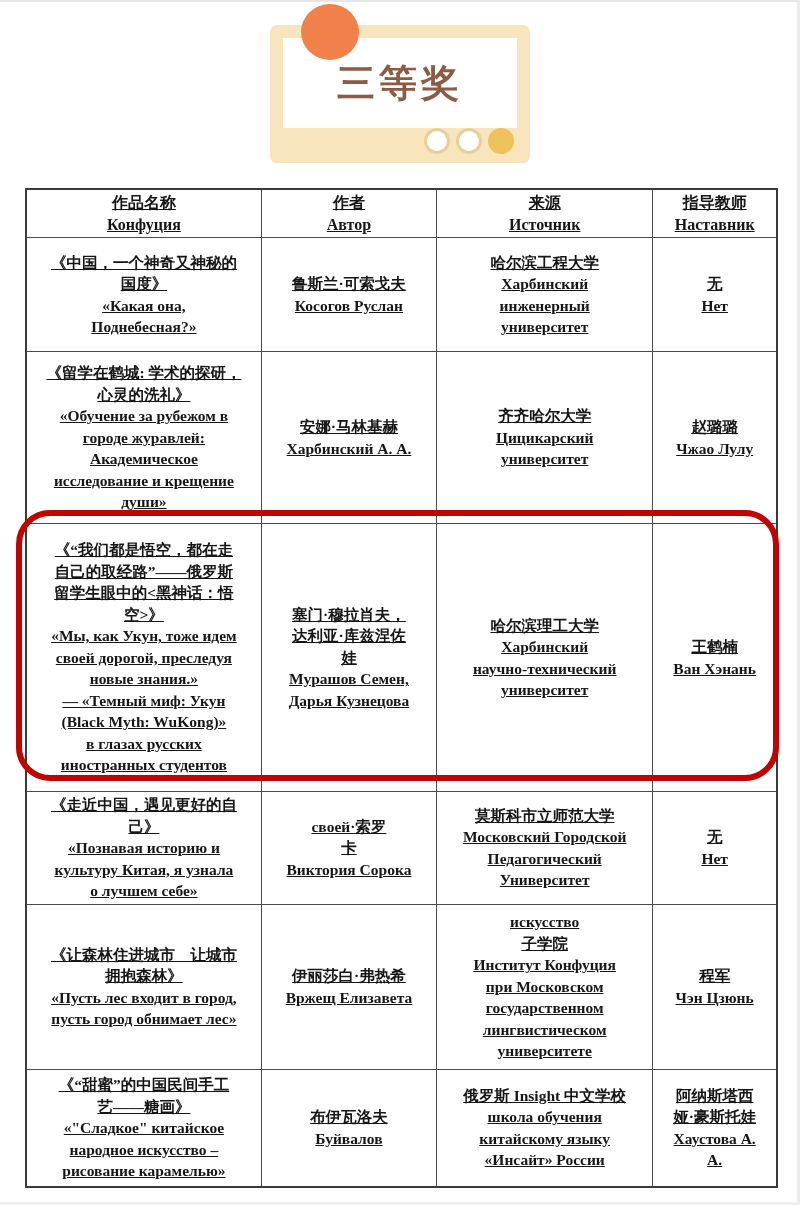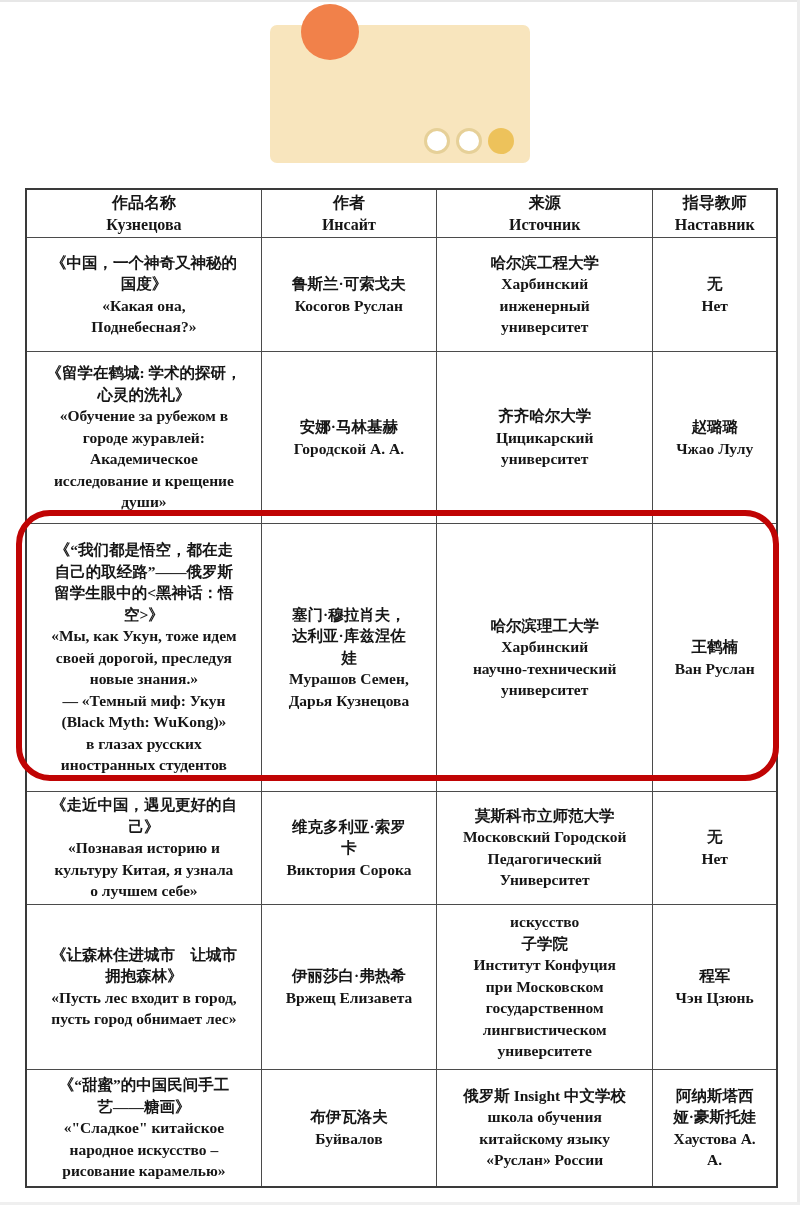--- a/index.html
+++ b/index.html
@@ -22,21 +22,21 @@
             border-radius:50%; background:#f1814a; z-index:3; }
   .banner-dots { position:absolute; right:16px; bottom:9px; display:flex; gap:6px; align-items:center; }
   .dot { width:26px; height:26px; border-radius:50%; }
   .dot.outline { background:#ffffff; border:3px solid #e6d098; }
   .dot.filled  { background:#edc25b; }
 
   
   .awards-table { position:absolute; left:25px; top:188px; width:753px;
             border-collapse:collapse; table-layout:fixed; text-align:center;
             font-weight:bold; color:#161616; font-size:15.5px; line-height:21.5px;
-            border:2px solid #3a3a3a; }
+            border:2px solid #3a3a3a;text-decoration:underline; }
   .awards-table th, .awards-table td { border:1px solid #4b4b4b; padding:2px 6px; vertical-align:middle; }
   .awards-table th { font-size:16px; }
   tr.hh  { height:44px; }
   tr.h0  { height:114px; }
   tr.h1  { height:172px; }
   tr.h2  { height:268px;margin-left:24px; }
   tr.h3  { height:108px; }
   tr.h4  { height:165px; }
   tr.h5  { height:118px; }
   .cell-text { display:block; white-space:pre-line; }
@@ -46,44 +46,47 @@
             border:6px solid #c00404; border-radius:34px; pointer-events:none; z-index:5; }
 </style>
 </head>
 <body>
 
 <div class="edge-top"></div>
 <div class="edge-right"></div>
 <div class="edge-bottom"></div>
 
 <div class="banner">
+  <div class="banner-inner">
+    <span class="banner-title">三等奖</span>
+  </div>
   <div class="banner-dots">
     <span class="dot outline"></span>
     <span class="dot outline"></span>
     <span class="dot filled"></span>
   </div>
 </div>
 <div class="banner-circle"></div>
 
 <table class="awards-table">
   <colgroup>
     <col style="width:235px">
       <col style="width:175px">
       <col style="width:216px">
       <col style="width:124px">
   </colgroup>
   <thead>
     <tr class="hh">
       <th>
         <span class="cell-text">作品名称</span>
-        <span class="cell-text">Кузнецова</span>
+        <span class="cell-text">Конфуция</span>
       </th>
       <th>
         <span class="cell-text">作者</span>
-        <span class="cell-text">Инсайт</span>
+        <span class="cell-text">Автор</span>
       </th>
       <th>
         <span class="cell-text">来源</span>
         <span class="cell-text">Источник</span>
       </th>
       <th>
         <span class="cell-text">指导教师</span>
         <span class="cell-text">Наставник</span>
       </th>
     </tr>
@@ -116,21 +119,21 @@
         <span class="cell-text">《留学在鹤城: 学术的探研，
 心灵的洗礼》</span>
         <span class="cell-text">«Обучение за рубежом в
 городе журавлей:
 Академическое
 исследование и крещение
 души»</span>
       </td>
       <td>
         <span class="cell-text">安娜·马林基赫</span>
-        <span class="cell-text">Городской А. А.</span>
+        <span class="cell-text">Харбинский А. А.</span>
       </td>
       <td>
         <span class="cell-text">齐齐哈尔大学</span>
         <span class="cell-text">Цицикарский
 университет</span>
       </td>
       <td>
         <span class="cell-text">赵璐璐</span>
         <span class="cell-text">Чжао Лулу</span>
       </td>
@@ -157,33 +160,33 @@
 Дарья Кузнецова</span>
       </td>
       <td>
         <span class="cell-text">哈尔滨理工大学</span>
         <span class="cell-text">Харбинский
 научно-технический
 университет</span>
       </td>
       <td>
         <span class="cell-text">王鹤楠</span>
-        <span class="cell-text">Ван Руслан</span>
+        <span class="cell-text">Ван Хэнань</span>
       </td>
     </tr>
     <tr class="h3">
       <td>
         <span class="cell-text">《走近中国，遇见更好的自
 己》</span>
         <span class="cell-text">«Познавая историю и
 культуру Китая, я узнала
 о лучшем себе»</span>
       </td>
       <td>
-        <span class="cell-text">维克多利亚·索罗
+        <span class="cell-text">своей·索罗
 卡</span>
         <span class="cell-text">Виктория Сорока</span>
       </td>
       <td>
         <span class="cell-text">莫斯科市立师范大学</span>
         <span class="cell-text">Московский Городской
 Педагогический
 Университет</span>
       </td>
       <td>
@@ -225,21 +228,21 @@
 рисование карамелью»</span>
       </td>
       <td>
         <span class="cell-text">布伊瓦洛夫</span>
         <span class="cell-text">Буйвалов</span>
       </td>
       <td>
         <span class="cell-text">俄罗斯 Insight 中文学校</span>
         <span class="cell-text">школа обучения
 китайскому языку
-«Руслан» России</span>
+«Инсайт» России</span>
       </td>
       <td>
         <span class="cell-text">阿纳斯塔西
 娅·豪斯托娃</span>
         <span class="cell-text">Хаустова А.
 А.</span>
       </td>
     </tr>
   </tbody>
 </table>

